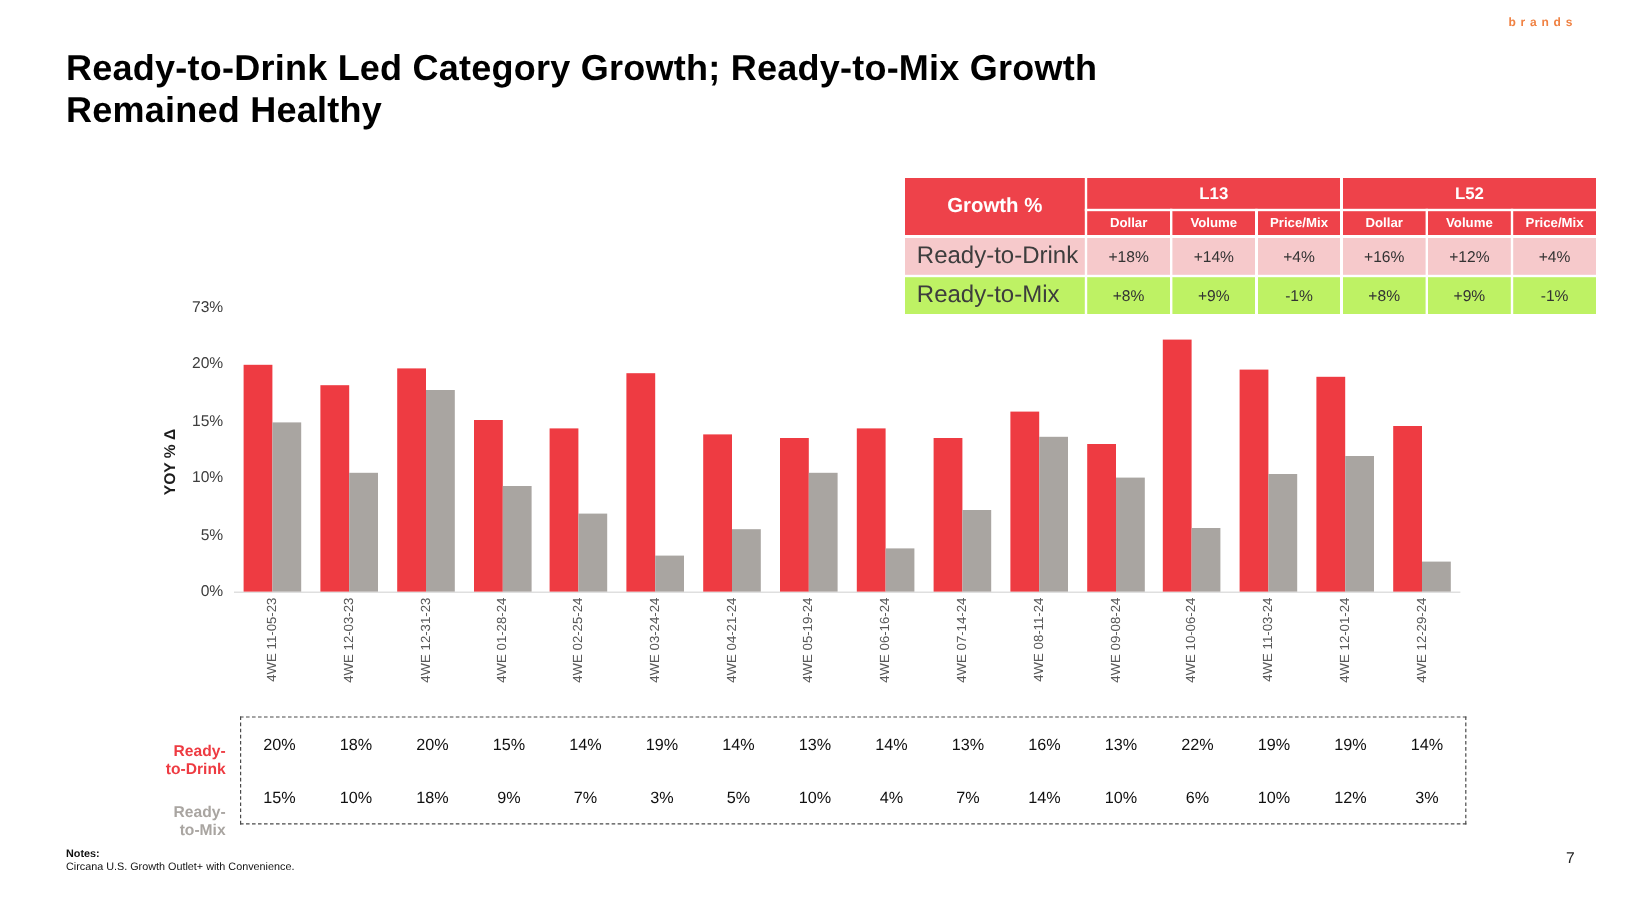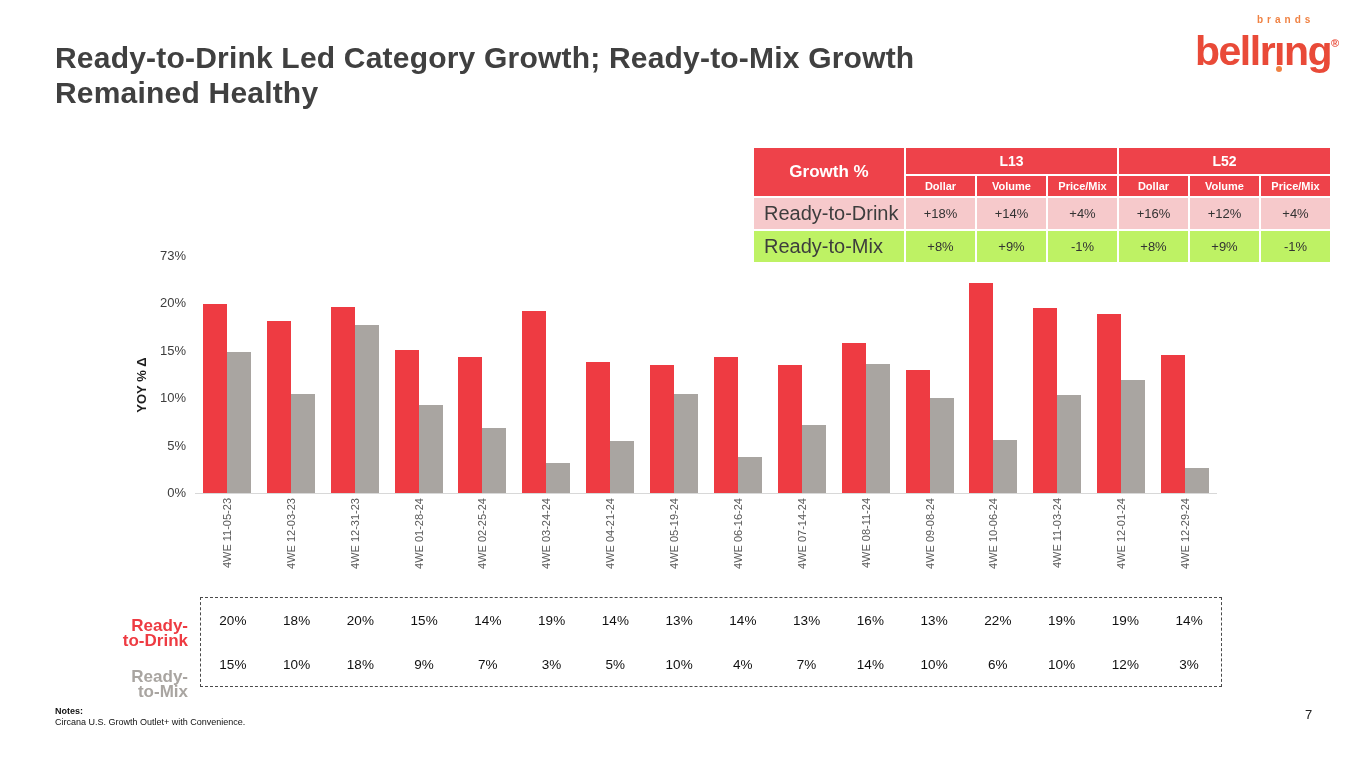--- a/index.html
+++ b/index.html
@@ -3,21 +3,21 @@
 <meta charset="utf-8">
 <style>
   html,body { margin:0; padding:0; }
   body {
     width:1365px; height:768px; position:relative; overflow:hidden;
     background:#ffffff;
     font-family:"Liberation Sans","DejaVu Sans",sans-serif;
   }
   .title {
     position:absolute; left:55px; top:40px; width:1070px;
-    font-size:30px; line-height:35px; font-weight:bold; color:#404040;
+    font-size:30px; line-height:35px; font-weight:bold; color:#000000;
     white-space:pre-line; letter-spacing:0.2px;
   }
   
   .logo { position:absolute; right:20px; top:14px; text-align:left; width:150px; }
   .logo-sub { font-size:10px; font-weight:bold; color:#f08243; letter-spacing:4px; margin-left:62px; margin-bottom:-4px; }
   .logo-main { font-size:41px; font-weight:bold; color:#e94a38; letter-spacing:-1.5px; line-height:44px; position:relative; }
   .logo-i { position:relative; display:inline-block; }
   .logo-i::after {
     content:""; position:absolute; left:50%; transform:translateX(-50%);
     bottom:1px; width:6px; height:6px; border-radius:50%; background:#f08243;
@@ -54,39 +54,38 @@
   .vtable {
     position:absolute; left:200px; top:597px; width:1022px; height:90px;
     border:1px dashed #4a4a4a; box-sizing:border-box;
     display:flex; flex-direction:column;
   }
   .vrow { flex:1; display:flex; align-items:center; }
   .vcell { flex:1; text-align:center; font-size:13.5px; color:#101010; }
   .vlabels { position:absolute; left:70px; top:597px; width:124px; height:90px; display:flex; flex-direction:column; }
   .vlabel {
     flex:1; display:flex; align-items:center; justify-content:flex-end;
-    text-align:right; font-weight:bold; font-size:17px; line-height:15px;
+    text-align:right; font-weight:bold; font-size:13px; line-height:15px;
     white-space:pre-line; padding-right:6px;margin-top:21px;
   }
   .vlabel.rtd { color:#ee3b42; }
   .vlabel.rtm { color:#a6a6a6; }
   
   .notes { position:absolute; left:55px; top:706px; font-size:9px; color:#111; line-height:11px; }
   .notes .nh { font-weight:bold; }
   .pagenum { position:absolute; left:1305px; top:707px; font-size:13px; color:#222; }
 </style>
 </head>
 <body>
 
 <div class="title">Ready-to-Drink Led Category Growth; Ready-to-Mix Growth
 Remained Healthy</div>
 
 <div class="logo">
   <div class="logo-sub" style="color: rgb(240, 130, 67);">brands</div>
-  <div class="logo-main" style="color: rgb(233, 74, 56);"><span>bellr</span><span class="logo-i">ı</span><span>ng</span><span class="logo-reg">®</span></div>
 </div>
 
 <table class="growth">
   <colgroup>
     <col style="width:152px">
       <col style="width:71px">
       <col style="width:71px">
       <col style="width:71px">
     <col style="width:71px">
       <col style="width:71px">

